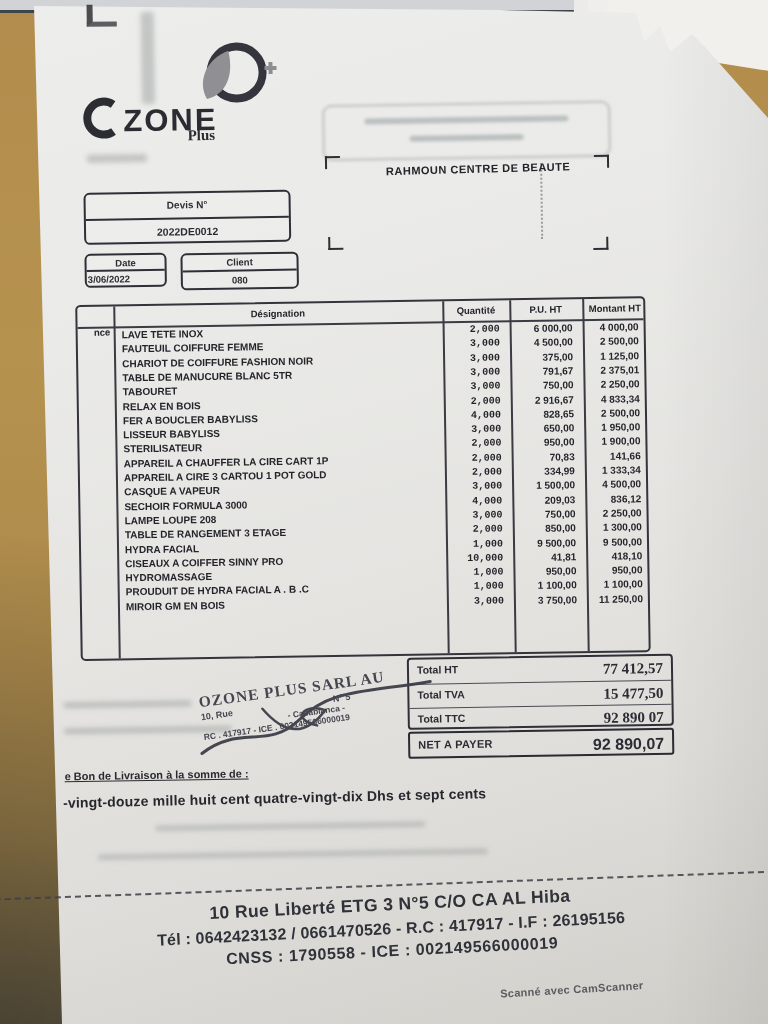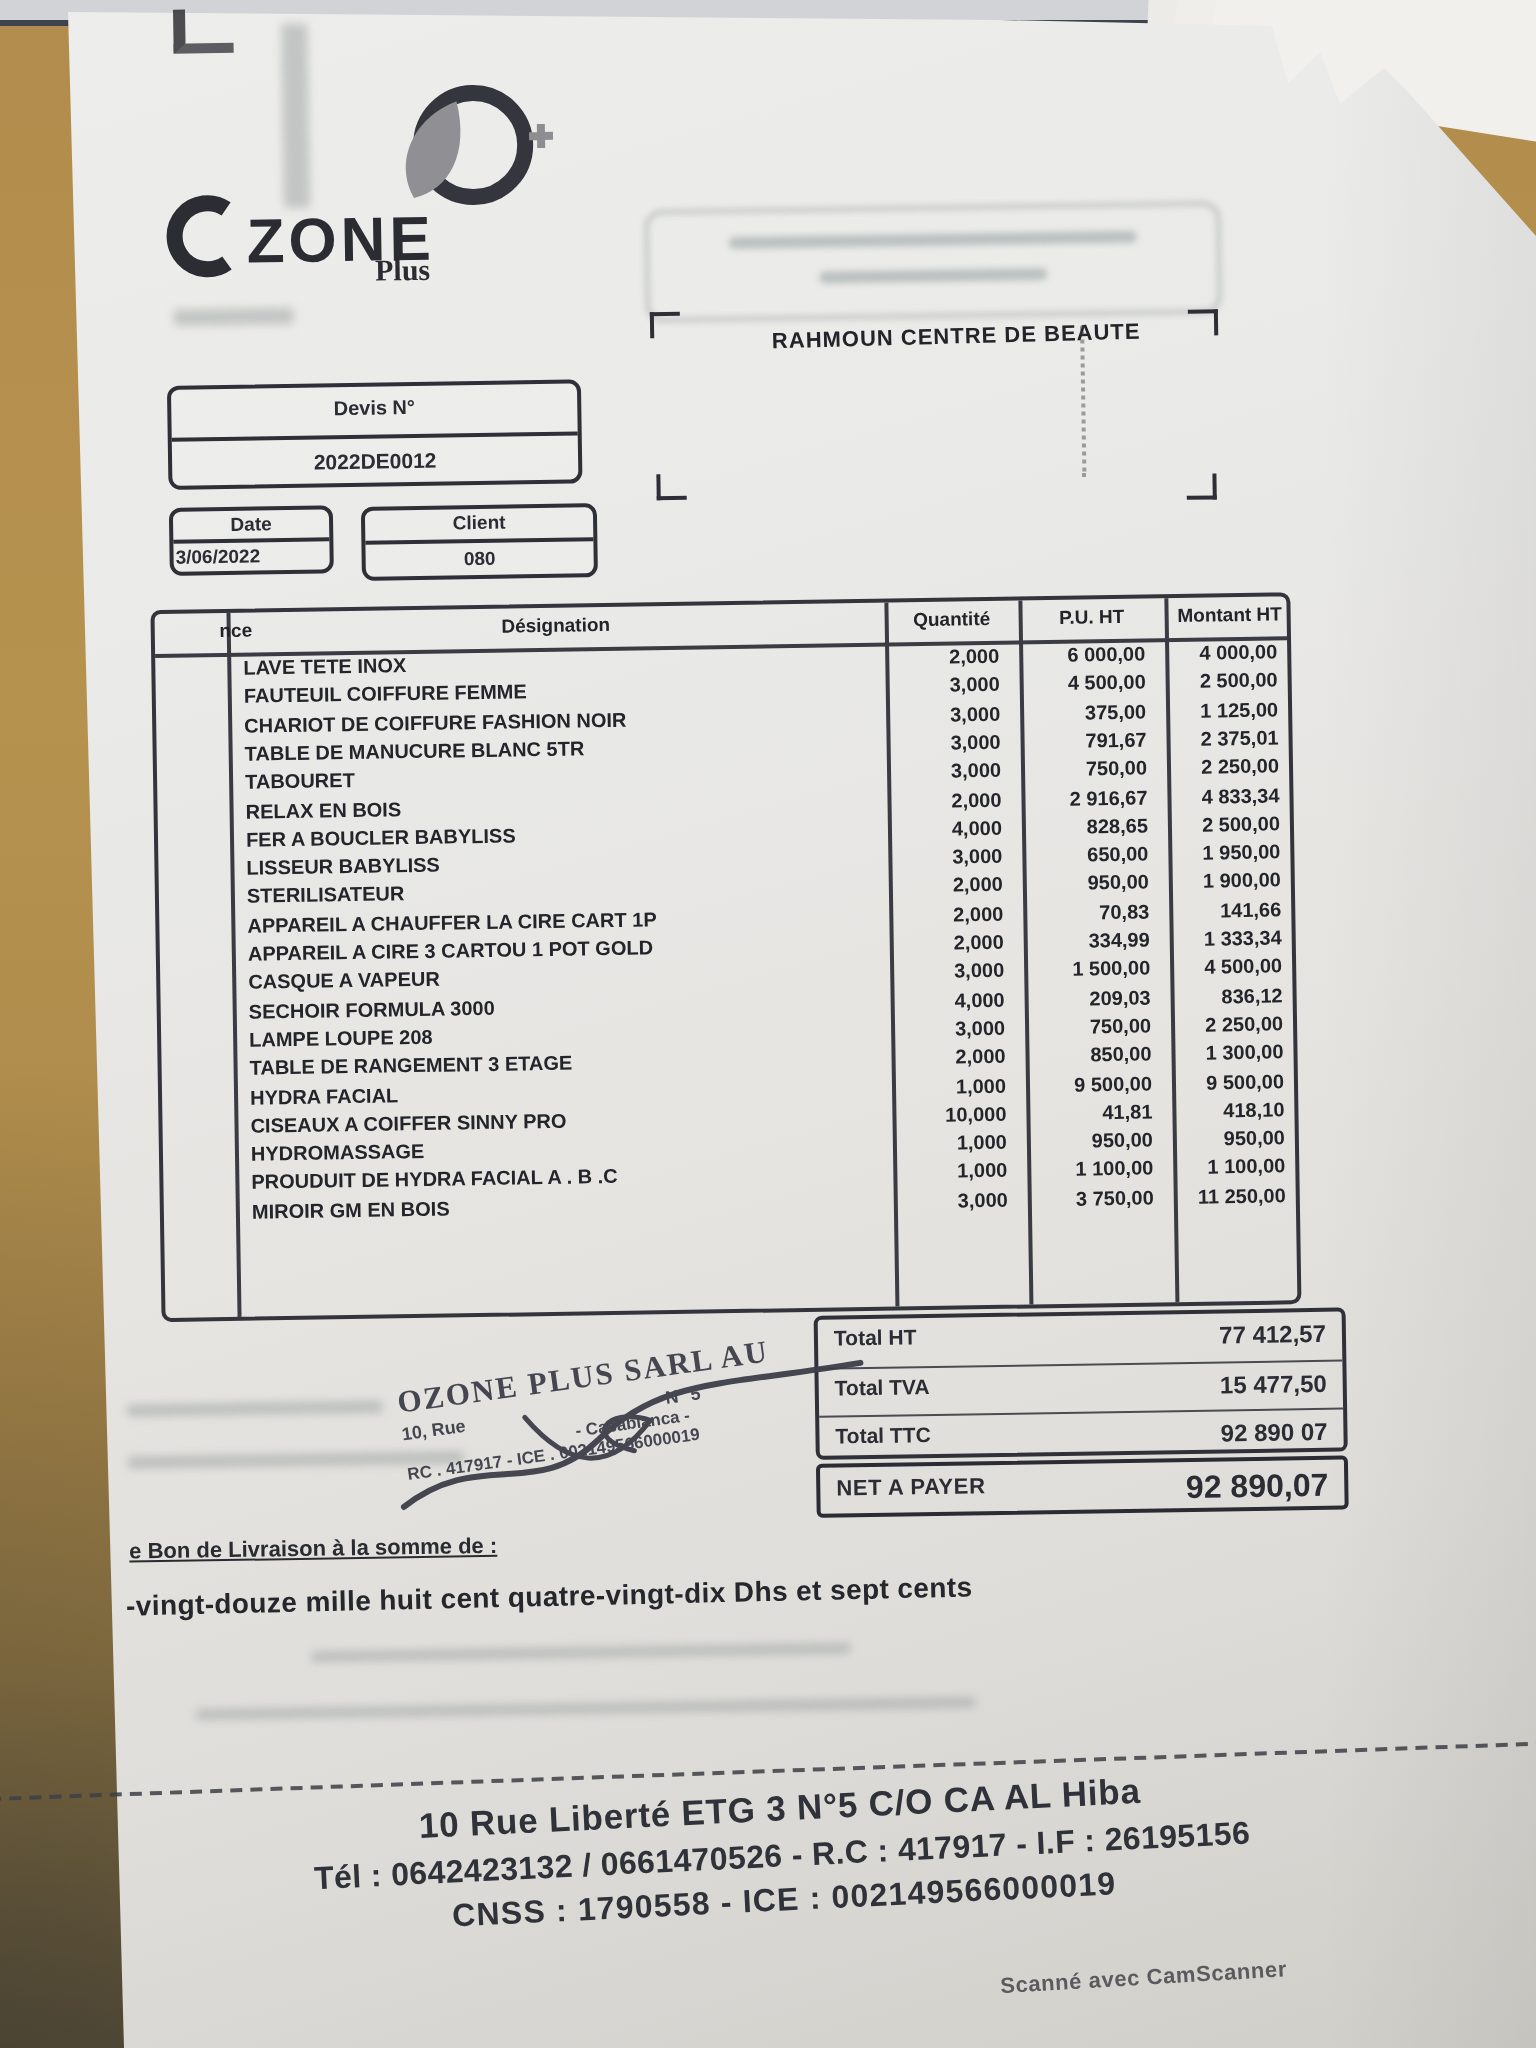--- a/index.html
+++ b/index.html
@@ -71,30 +71,30 @@
 
   
   .items-table { position:absolute; left:78px; top:300px; width:570px; height:356px;
      border:2px solid #33343c; border-radius:5px; }
   .items-table .vline { position:absolute; top:0; bottom:0; width:1.5px; background:#3a3b43; }
   .items-table .hline { position:absolute; left:0; right:0; top:20px; height:1.5px; background:#3a3b43; }
   .th { position:absolute; top:0; height:20px; font-size:9.5px; font-weight:bold; text-align:center; line-height:19px; color:#23242a; }
   .trow { position:absolute; left:0; right:0; height:14.3px; font-size:10px; font-weight:600; color:#24252b; }
   .trow span { position:absolute; top:0; line-height:14.3px; white-space:nowrap; }
   .c-des { left:44px; }
-  .c-qty { right:144px; text-align:right; }
+  .c-qty { right:144px; text-align:right;font-family:Liberation Mono, monospace; }
   .c-pu  { right:71px;  text-align:right; }
   .c-amt { right:5px;   text-align:right; }
 
   
   .totals-box { position:absolute; left:404px; top:658px; width:266px; height:72px;
      border:2px solid #2f3038; border-radius:4px; }
   .totals-box .trw { position:absolute; left:0; right:0; height:24px; }
   .totals-box .trw .lb { position:absolute; left:8px; top:4px; font-size:10.5px; font-weight:bold; }
-  .totals-box .trw .vv { position:absolute; right:8px; top:4px; font-size:12px; font-weight:bold; }
+  .totals-box .trw .vv { position:absolute; right:8px; top:4px; font-size:15px; font-weight:bold;font-family:Liberation Serif, serif; }
   .net-box { position:absolute; left:404px; top:732px; width:266px; height:27px;
      border:2.5px solid #2a2b33; border-radius:3px; }
   .net-box .lb { position:absolute; left:8px; top:5px; font-size:11px; font-weight:bold; letter-spacing:.3px; }
   .net-box .vv { position:absolute; right:8px; top:5px; font-size:16px; font-weight:bold; }
 
   
   .stamp { position:absolute; left:198px; top:676px; width:230px; height:74px;
      transform:rotate(-7deg); color:#3d3e49; opacity:.95; }
   .stamp .l1 { font-family:"Liberation Serif", serif; font-weight:bold; font-size:15.5px; letter-spacing:1px; white-space:nowrap; }
   .stamp .l2 { font-size:9px; font-weight:bold; margin-top:1px; }
@@ -176,21 +176,21 @@
     <div class="hd">Client</div>
     <div class="vl">080</div>
   </div>
 
   <div class="items-table">
     <div class="vline" style="left:36px;"></div>
     <div class="vline" style="left:365px;"></div>
     <div class="vline" style="left:432px;"></div>
     <div class="vline" style="left:505px;"></div>
     <div class="hline"></div>
-    <div class="th" style="left:16px; width:49px;">nce</div>
+    <div class="th" style="left:0; width:49px;margin-top:16px;">nce</div>
     <div class="th" style="left:36px; width:329px;">Désignation</div>
     <div class="th" style="left:365px; width:67px;">Quantité</div>
     <div class="th" style="left:432px; width:73px;">P.U. HT</div>
     <div class="th" style="left:505px; width:65px;">Montant HT</div>
     <div id="rows-container">
         <div class="trow" style="top: 22px;">
           <span class="c-des">LAVE TETE INOX</span>
           <span class="c-qty">2,000</span>
           <span class="c-pu">6 000,00</span>
           <span class="c-amt">4 000,00</span>

